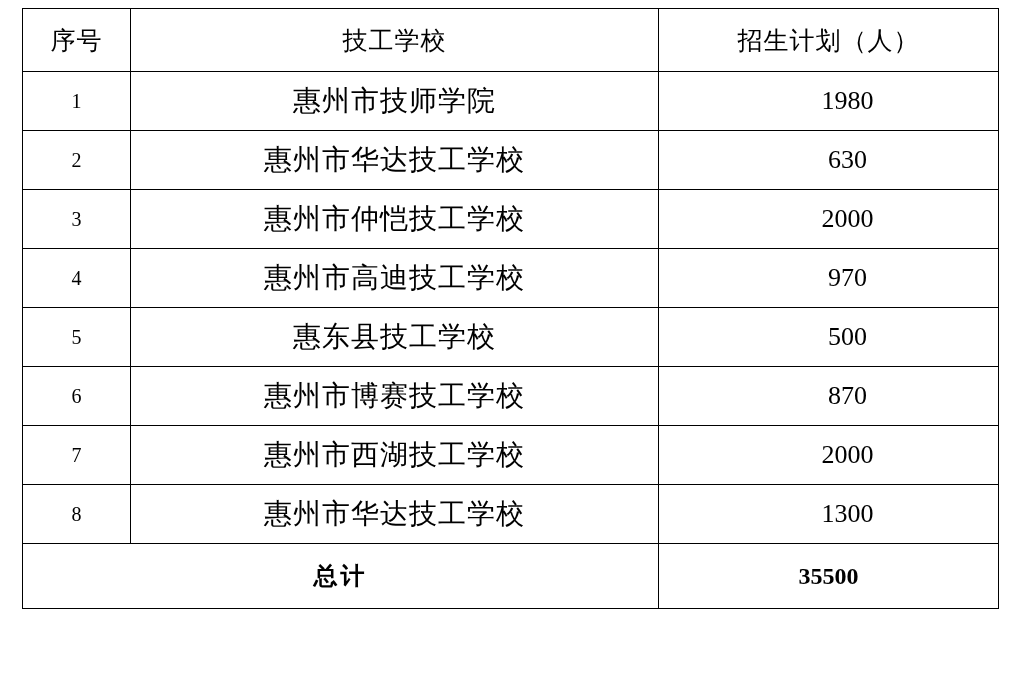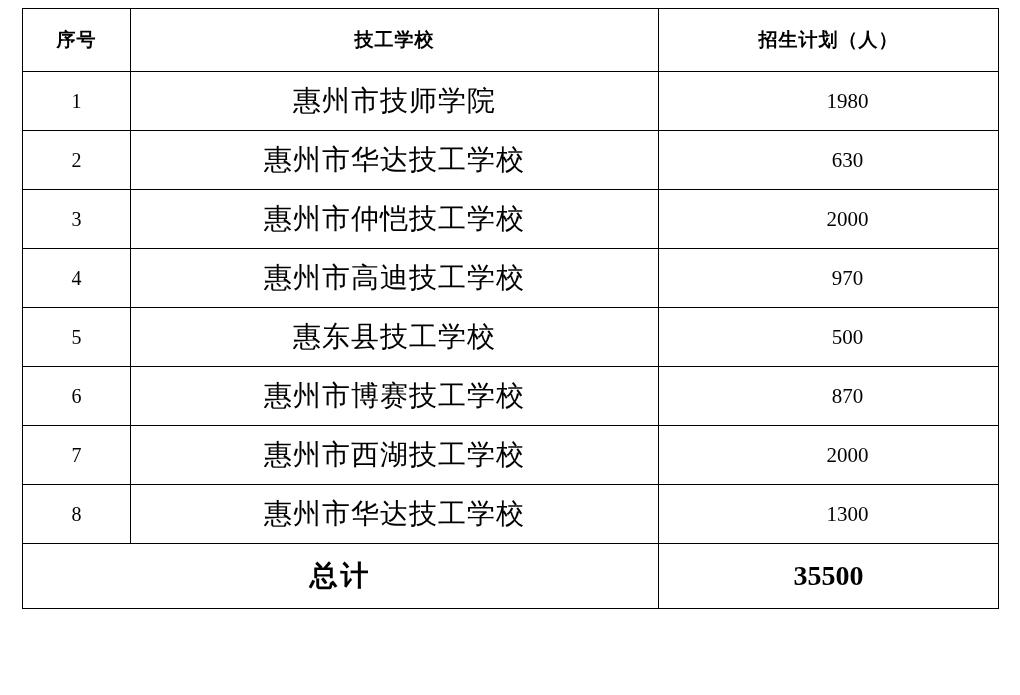--- a/index.html
+++ b/index.html
@@ -35,52 +35,52 @@
     border: 1px solid #000000;
     text-align: center;
     vertical-align: middle;
     padding: 0;
     font-weight: normal;
     background: #ffffff;
   }
   
   tr.header-row td {
     height: 62px;
-    font-size: 19px;
-    font-weight: bold;
+    font-size: 25px;
+    font-weight: normal;
     letter-spacing: 1px;
   }
   
   tr.data-row td {
     height: 58px;
     font-size: 28px;
   }
   tr.data-row td.idx-cell {
     font-size: 20px;
   }
   tr.data-row td.school-cell {
     letter-spacing: 1px;
   }
   tr.data-row td.plan-cell {
-    font-size: 21px;
+    font-size: 26px;
     padding-left: 38px;
   }
   
   tr.summary-row td {
     height: 62px;
     font-size: 25px;
     font-weight: bold;
     letter-spacing: 2px;
   }
   tr.summary-row td.summary-value {
     letter-spacing: 0;
   }
   tr.total-row td {
     height: 64px;
-    font-size: 28px;
+    font-size: 24px;
     font-weight: bold;
     letter-spacing: 3px;
   }
   tr.total-row td.total-value {
     letter-spacing: 0;
     margin-left: 19px;
   }
 </style>
 </head>
 <body>

